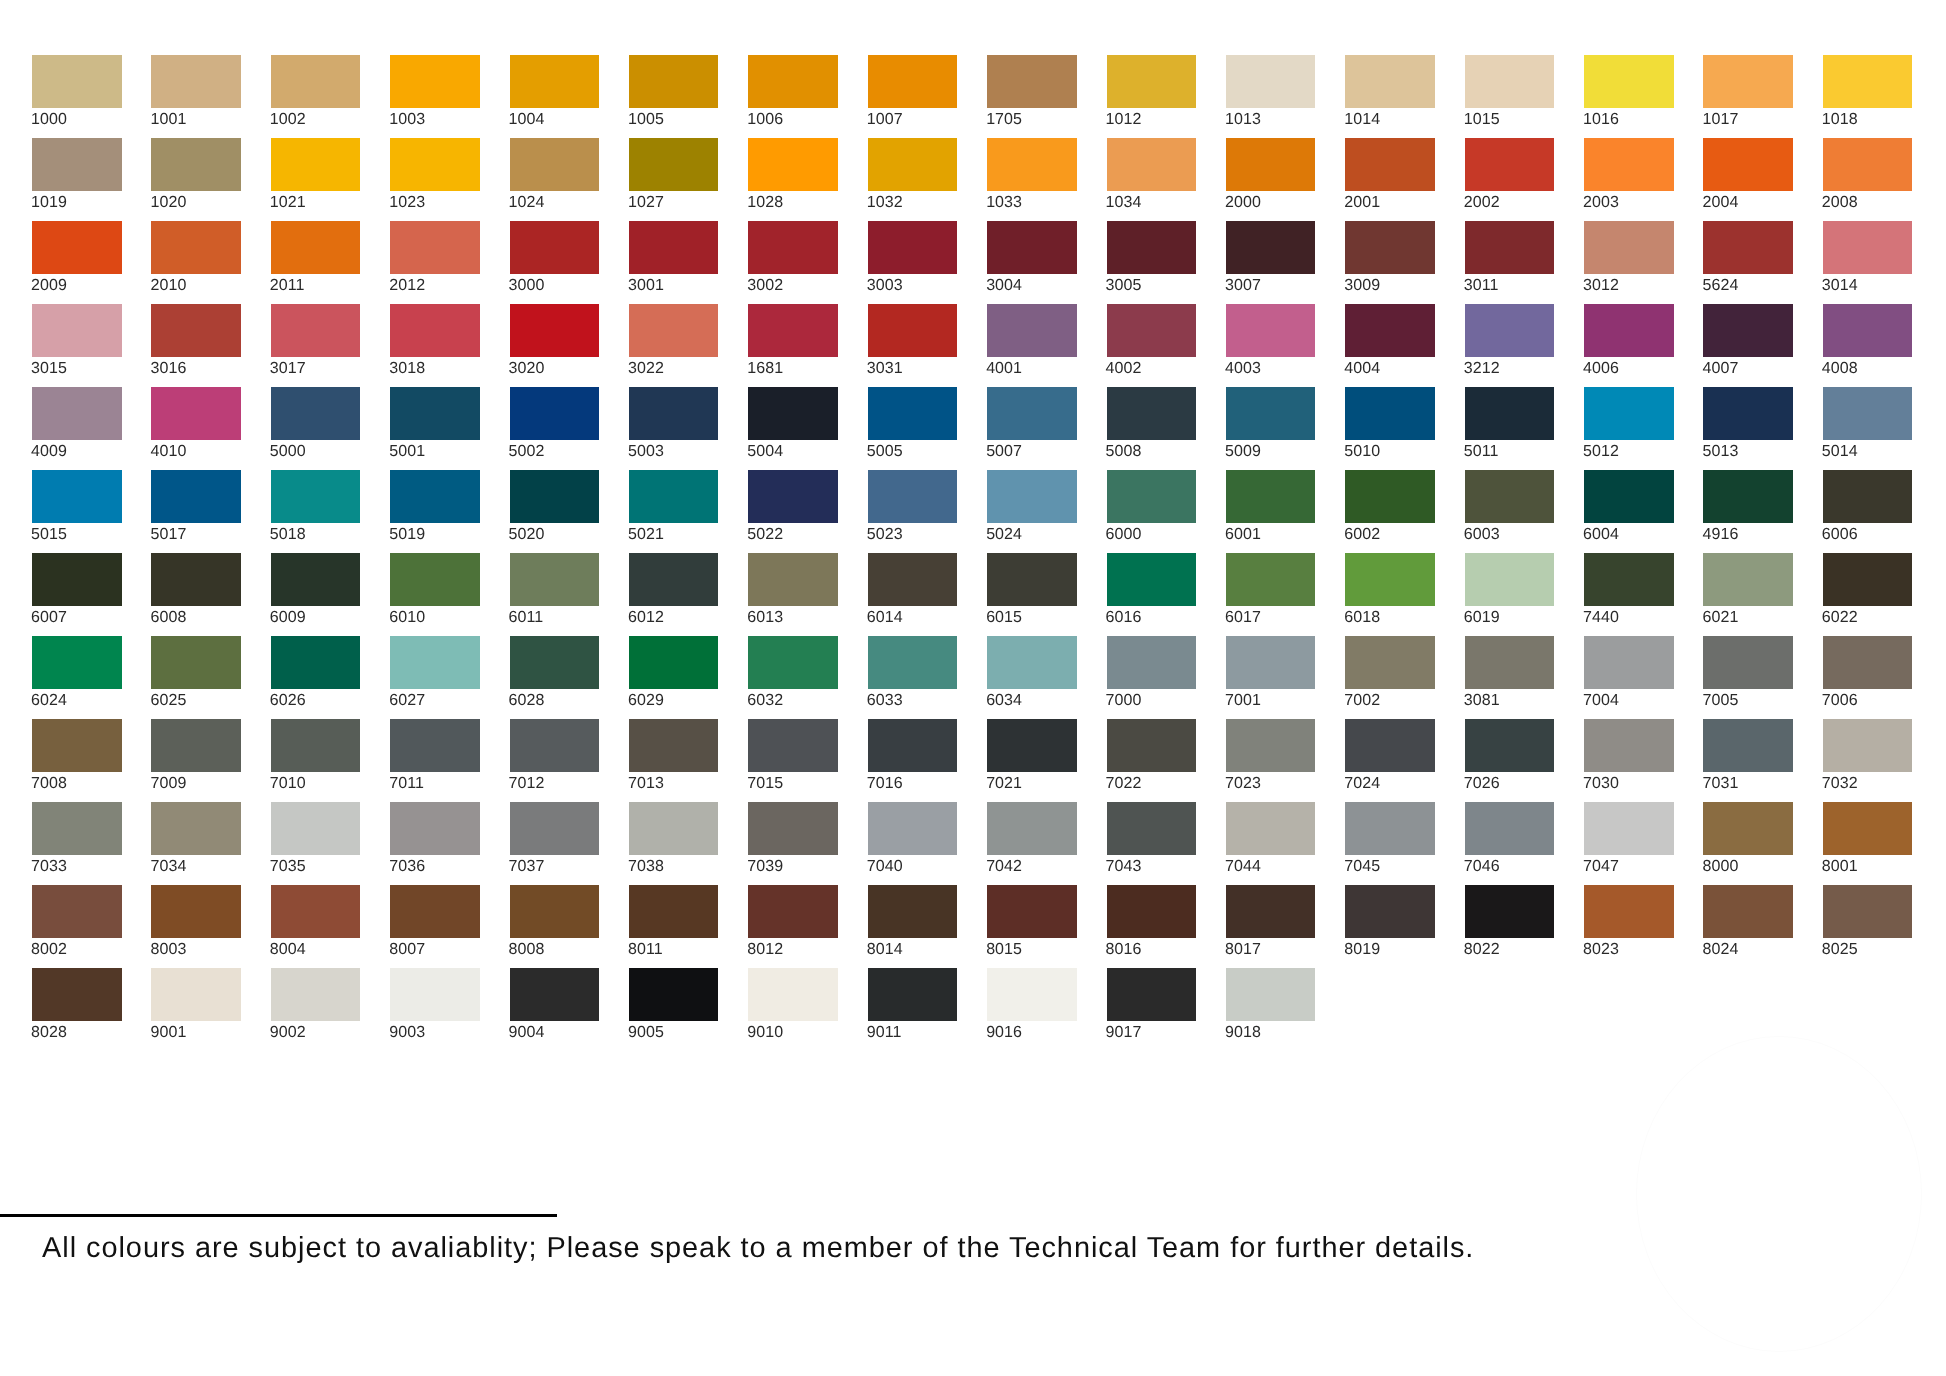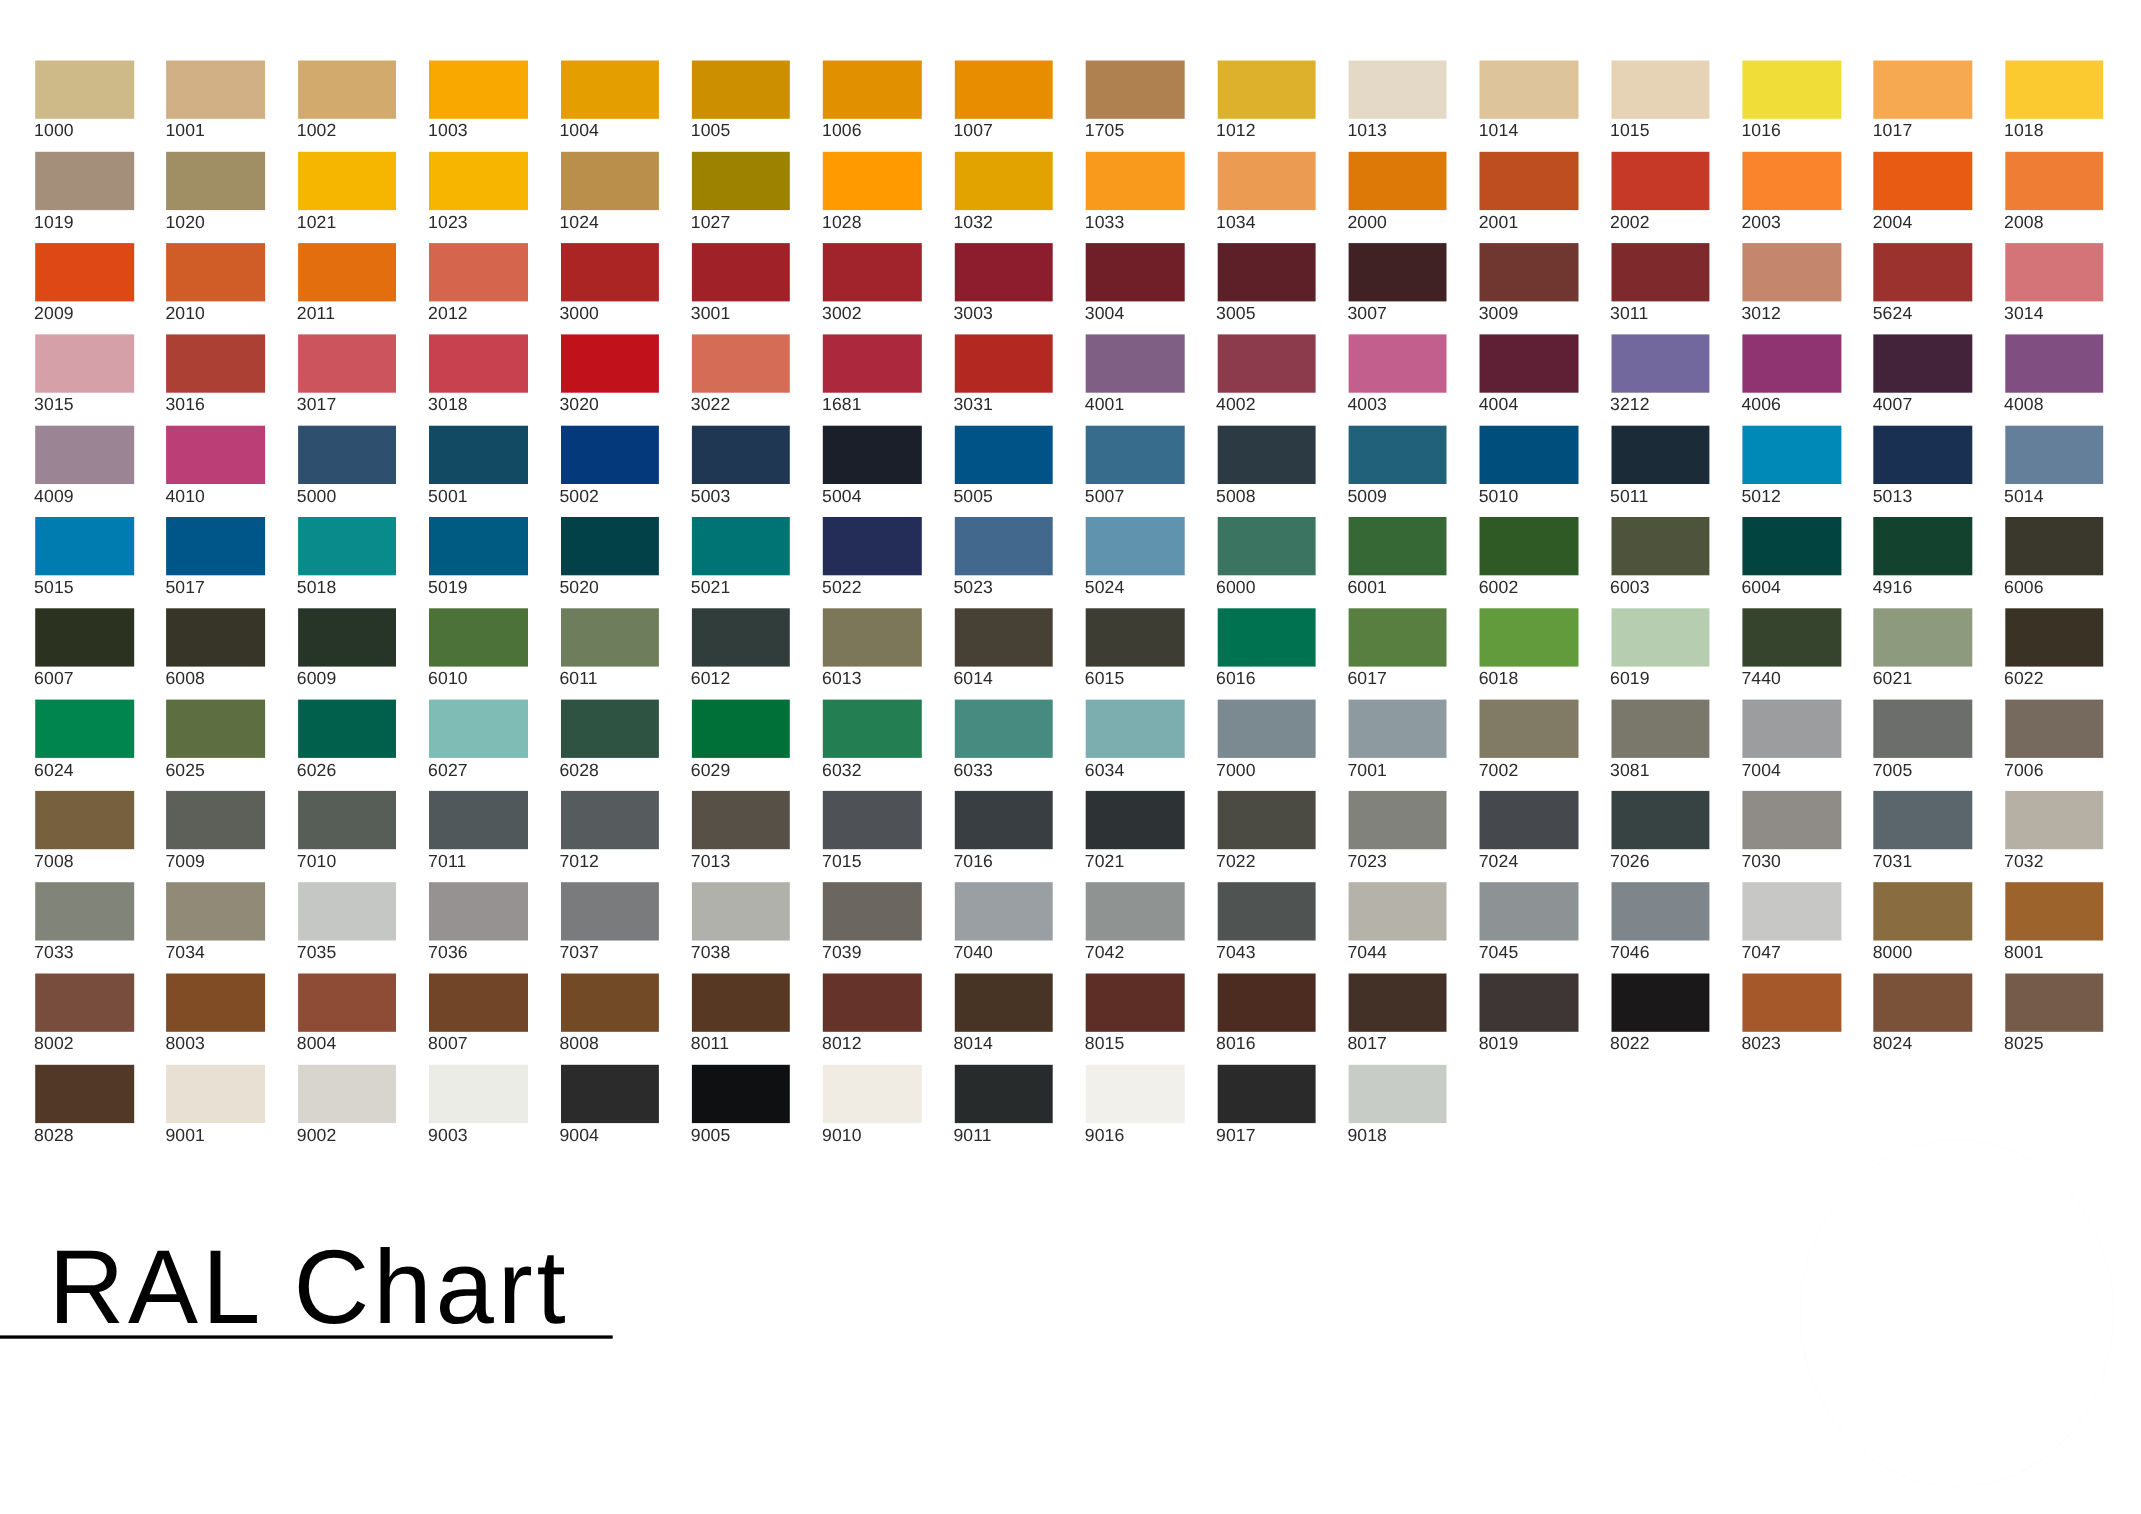--- a/index.html
+++ b/index.html
@@ -795,15 +795,15 @@
         <div class="code">9017</div>
       </div>
       <div class="cell">
         <div class="sw" style="background: rgb(200, 204, 198);"></div>
         <div class="code">9018</div>
       </div>
     </div>
   </div>
 
 <div id="footer">
-  <div id="title">RAL Chart</div>
   <div id="rule"></div>
+  <div id="subtitle">All colours are subject to avaliablity; Please speak to a member of the Technical Team for further details.</div>
 </div>
 
 </body></html>

